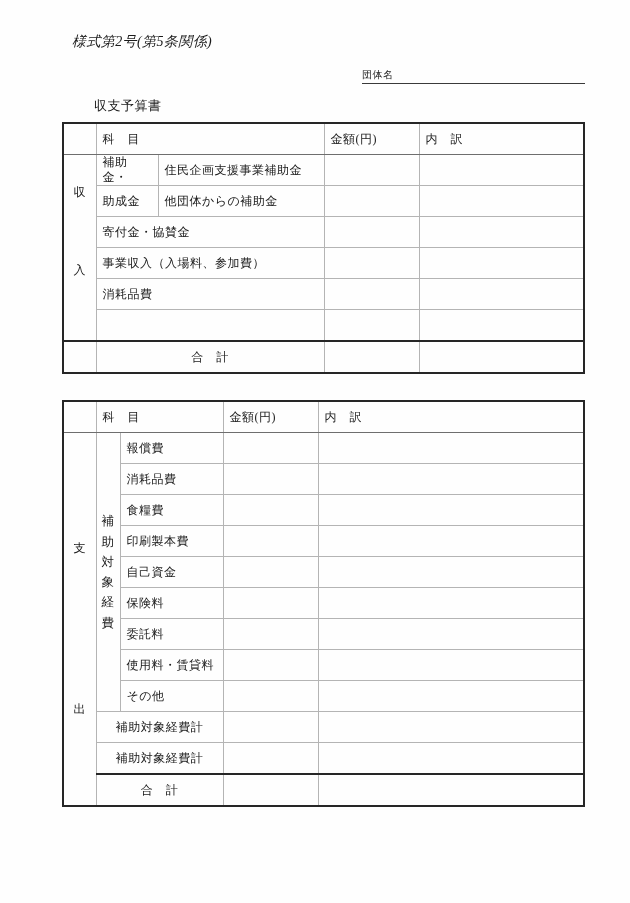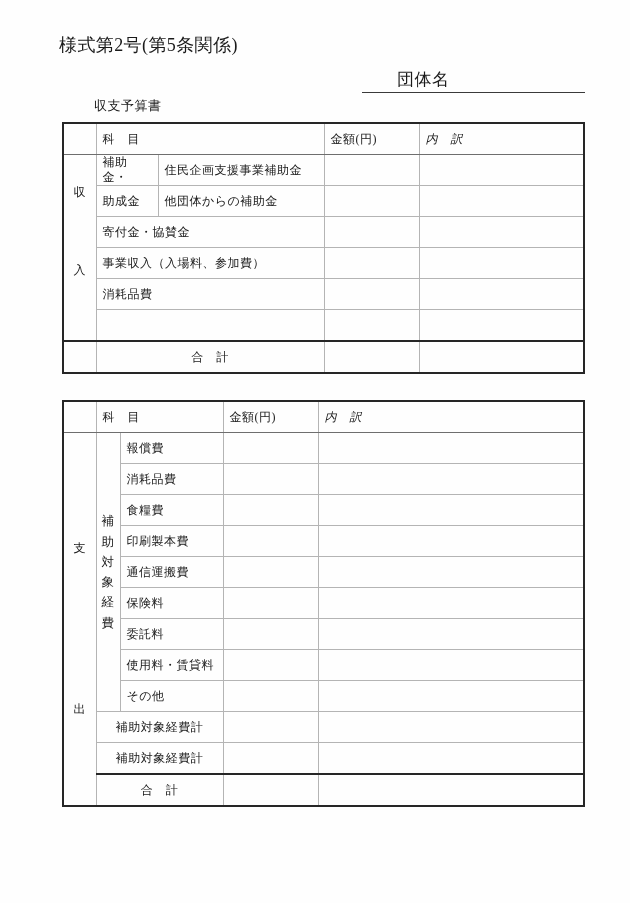--- a/index.html
+++ b/index.html
@@ -19,42 +19,42 @@
 
   .page {
     position: absolute;
     inset: 0;
     background: #fefefe;
   }
 
   
   .form-code {
     position: absolute;
-    left: 59px;
+    left: 72px;
     top: 33px;
-    font-size: 18px;
+    font-size: 14px;
     letter-spacing: 0.4px;
     white-space: nowrap;
+    font-style: italic;
   }
 
   .org-line {
     position: absolute;
     left: 362px;
     top: 68px;
     width: 223px;
     display: flex;
     align-items: flex-end;
     border-bottom: 1px solid #3a3a3a;
     padding-bottom: 1px;
   }
   .org-label {
-    font-size: 17px;
+    font-size: 10px;
     letter-spacing: 0.5px;
     white-space: nowrap;
-    margin-left: 35px;
   }
 
   .doc-title {
     position: absolute;
     left: 62px;
     top: 97px;
     font-size: 13px;
     letter-spacing: 0.5px;
     white-space: nowrap;
     margin-left: 32px;
@@ -74,21 +74,21 @@
     height: 30px;
     vertical-align: middle;
     font-size: 12px;
     letter-spacing: 0.5px;
     line-height: 1.25;
   }
 
   
   .budget-table { border: 2px solid #262626; }
   .budget-table td.edge-l { border-left: 2px solid #262626; }
-  .budget-table td.edge-r { border-right: 2px solid #262626; font-style: italic; }
+  .budget-table td.edge-r { border-right: 2px solid #262626; }
   .budget-table td.edge-t { border-top: 2px solid #262626; }
   .budget-table td.edge-b { border-bottom: 2px solid #262626; }
 
   .hd {
     text-align: left;
     border-bottom: 1px solid #6e6e6e !important;
   }
   .center { text-align: center; }
 
   .sum-row td { border-top: 2px solid #262626 !important; }
@@ -258,21 +258,21 @@
         <td>食糧費</td>
         <td></td>
         <td class="edge-r"></td>
       </tr>
       <tr>
         <td>印刷製本費</td>
         <td></td>
         <td class="edge-r"></td>
       </tr>
       <tr>
-        <td>通信運搬費</td>
+        <td>自己資金</td>
         <td></td>
         <td class="edge-r"></td>
       </tr>
       <tr>
         <td>保険料</td>
         <td></td>
         <td class="edge-r"></td>
       </tr>
       <tr>
         <td>委託料</td>

